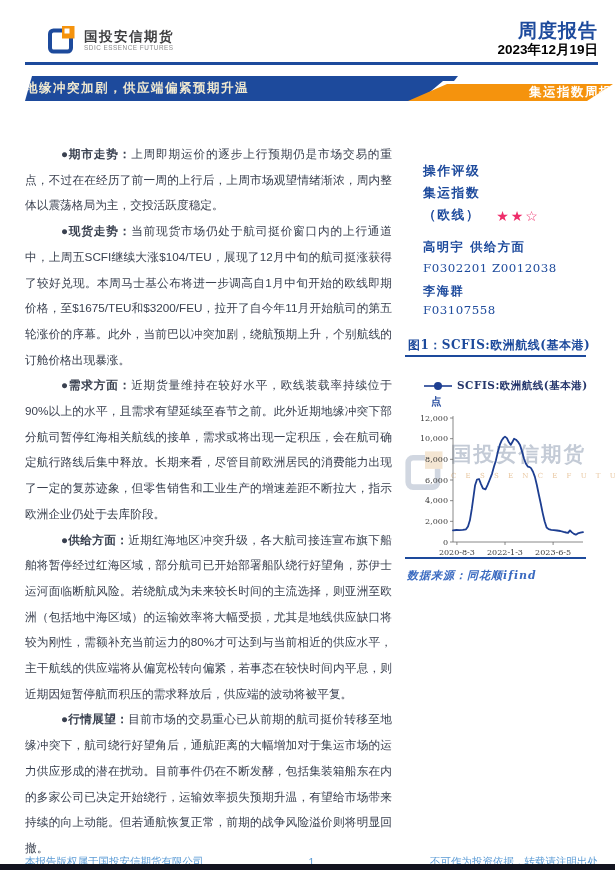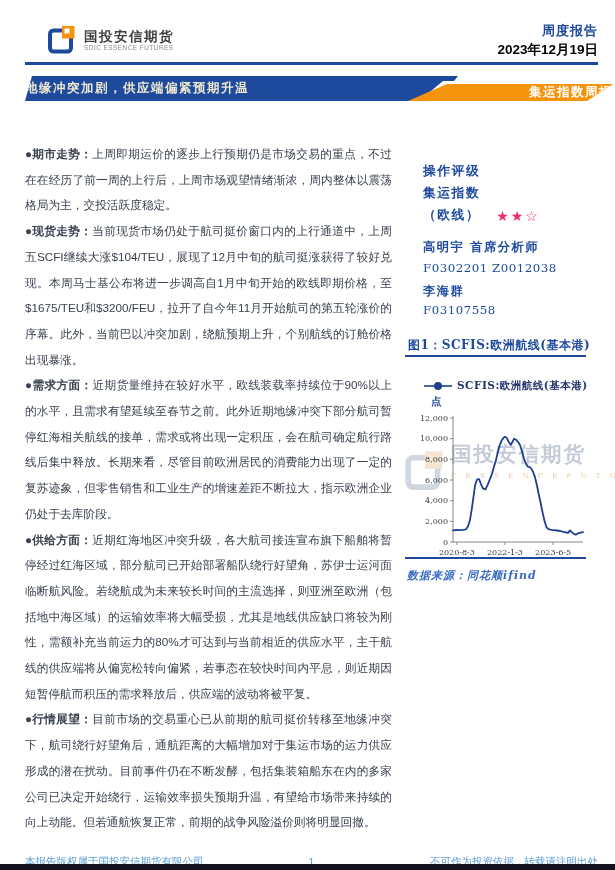--- a/index.html
+++ b/index.html
@@ -6,41 +6,41 @@
   .page{position:relative;width:615px;height:870px;background:#ffffff;overflow:hidden;
         font-family:"Liberation Sans",sans-serif;}
 
   
   .logo-wrap{position:absolute;left:48px;top:25px;display:flex;align-items:center;}
   .logo-mark{width:28px;height:30px;position:relative;flex:0 0 auto;}
   .logo-text{margin-left:8px;}
   .logo-cn{font-size:13.5px;font-weight:bold;color:#3f3f41;letter-spacing:1.5px;line-height:15px;}
   .logo-en{font-size:6.4px;color:#8a8a8a;letter-spacing:0.5px;line-height:8px;}
   .head-right{position:absolute;right:17px;top:21px;text-align:right;}
-  .report-type{font-size:13px;font-weight:bold;color:#1d4a9c;line-height:19px;letter-spacing:1px;}
+  .report-type{font-size:19px;font-weight:bold;color:#1d4a9c;line-height:19px;letter-spacing:1px;}
   .report-date{font-size:13.5px;font-weight:bold;color:#000000;line-height:19px;}
   .header-rule{position:absolute;left:25px;right:17px;top:62px;height:3px;background:#1d4a9c;}
 
   
   .banner-blue{position:absolute;left:25px;top:76px;width:433px;height:25px;background:#1d4a9c;
     clip-path:polygon(7px 0,100% 0,calc(100% - 20px) 100%,0 100%);
     display:flex;align-items:center;}
   .banner-blue span{font-size:12.5px;font-weight:bold;color:#efe8d0;letter-spacing:1.5px;}
   .tag-outline{position:absolute;left:401px;top:81px;width:216px;height:35px;background:#ffffff;
     clip-path:polygon(42px 0,100% 0,calc(100% - 28px) 100%,0 100%);}
   .banner-orange{position:absolute;left:408px;top:84px;width:205px;height:17px;background:#f5930d;
     clip-path:polygon(39px 0,100% 0,calc(100% - 26px) 100%,0 100%);
     display:flex;align-items:center;justify-content:flex-end;}
   .banner-orange span{font-size:12.5px;font-weight:bold;color:#ffffff;letter-spacing:1.5px;}
 
   
   .main-text{position:absolute;left:25px;top:141px;width:367px;
     font-size:11.7px;line-height:25.7px;color:#3a4150;text-align:justify;}
   .main-text p{margin:0;}
-  .para-label{font-weight:bold;}
+  .para-label{font-weight:bold;margin-left:36px;}
 
   
   .sidebar{position:absolute;left:405px;top:143px;width:196px;height:470px;
     font-family:"DejaVu Serif","Liberation Serif",serif;}
   .sb-line{position:absolute;left:18px;color:#1d4a9c;font-weight:bold;font-size:12.8px;
     letter-spacing:1.5px;white-space:nowrap;}
   .sb-rating1{top:20px;}
   .sb-rating2{top:42px;}
   .sb-rating3{top:64px;display:flex;align-items:center;}
   .stars{color:#ee2d6a;font-size:14px;letter-spacing:2px;margin-left:16px;font-weight:normal;}
@@ -119,21 +119,21 @@
     <p><span class="para-label">●行情展望：</span><span>目前市场的交易重心已从前期的航司挺价转移至地缘冲突下，航司绕行好望角后，通航距离的大幅增加对于集运市场的运力供应形成的潜在扰动。目前事件仍在不断发酵，包括集装箱船东在内的多家公司已决定开始绕行，运输效率损失预期升温，有望给市场带来持续的向上动能。但若通航恢复正常，前期的战争风险溢价则将明显回撤。</span></p>
   </div>
 
   <div class="sidebar">
     <div class="sb-line sb-rating1">操作评级</div>
     <div class="sb-line sb-rating2">集运指数</div>
     <div class="sb-line sb-rating3">
       <span>（欧线）</span>
       <span class="stars">★★☆</span>
     </div>
-    <div class="sb-line sb-analyst1">高明宇  首席分析师</div>
+    <div class="sb-line sb-analyst1">高明宇  供给方面</div>
     <div class="sb-line sb-codes1">F0302201 Z0012038</div>
     <div class="sb-line sb-analyst2">李海群</div>
     <div class="sb-line sb-codes2">F03107558</div>
 
     <div class="fig-title">图1：SCFIS:欧洲航线(基本港)</div>
     <div class="fig-rule-top"></div>
 
     <div class="legend">
       <svg width="30" height="10" viewBox="0 0 30 10">
         <line x1="1" y1="5" x2="29" y2="5" stroke="#1d3e91" stroke-width="1.6"></line>

